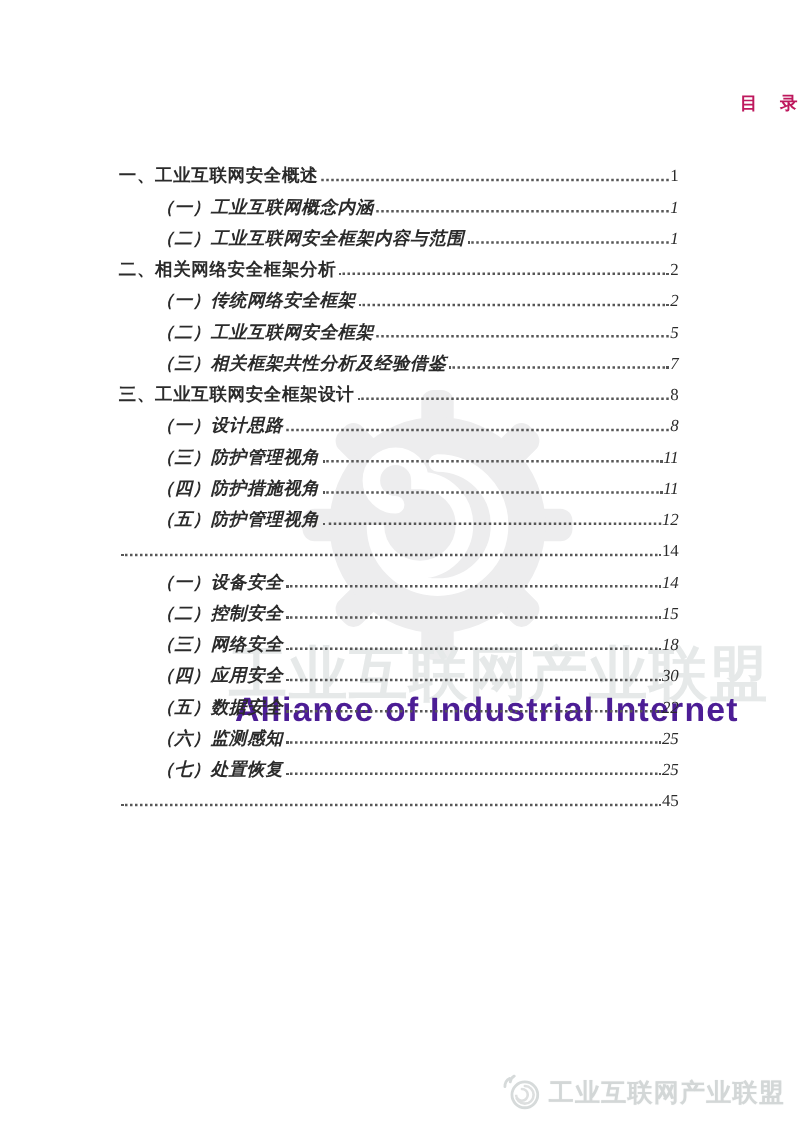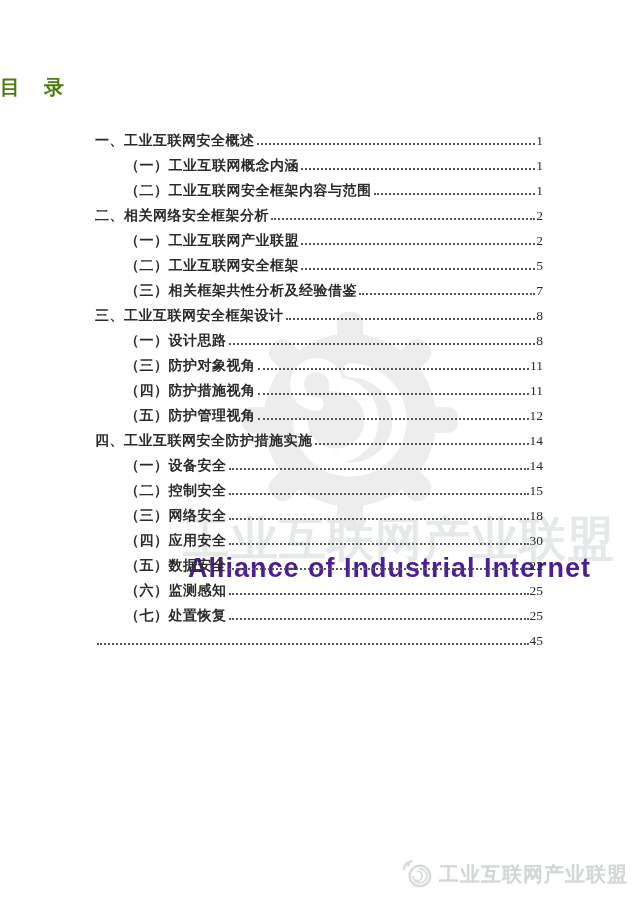--- a/index.html
+++ b/index.html
@@ -24,36 +24,36 @@
   .wm-en {
     position: absolute; left: 188px; top: 553px;
     font-family: "Liberation Sans", "DejaVu Sans", sans-serif;
     font-weight: bold; font-size: 27px; letter-spacing: 1px;
     color: #4c1d95; white-space: nowrap;
   }
 
   
   .doc-title {
     position: absolute; top: 74px; left: 0; right: 0;
-    text-align: left; z-index: 2;
-    font-size: 20px; font-weight: bold; color: #4d7c0f;
+    text-align: right; z-index: 2;
+    font-size: 14px; font-weight: bold; color: #be185d;
     letter-spacing: 2px;
   }
 
   
   .toc {
     position: absolute; left: 95px; top: 128px; width: 448px; z-index: 2;
   }
   .toc-row {
     display: flex; align-items: baseline;
     height: 25px; line-height: 25px;
     font-size: 14px; white-space: nowrap;
   }
   .toc-row.lv1 { font-weight: bold; }
-  .toc-row.lv2 { padding-left: 30px; font-weight: 600; }
+  .toc-row.lv2 { padding-left: 30px; font-weight: 600; font-style: italic; }
   .toc-label { flex: 0 0 auto; letter-spacing: 0.5px; }
   .dots {
     flex: 1 1 auto;
     border-bottom: 2px dotted #575757;
     margin: 0 1px 4px 2px;
     min-width: 10px;
   }
   .toc-page { flex: 0 0 auto; font-size: 13.5px; font-weight: normal; }
 
   
@@ -112,21 +112,21 @@
     <span class="toc-label">（二）工业互联网安全框架内容与范围</span>
     <span class="dots"></span>
     <span class="toc-page">1</span>
   </div>
       <div class="toc-row lv1">
     <span class="toc-label">二、相关网络安全框架分析</span>
     <span class="dots"></span>
     <span class="toc-page">2</span>
   </div>
       <div class="toc-row lv2">
-    <span class="toc-label">（一）工业互联网产业联盟</span>
+    <span class="toc-label">（一）传统网络安全框架</span>
     <span class="dots"></span>
     <span class="toc-page">2</span>
   </div>
       <div class="toc-row lv2">
     <span class="toc-label">（二）工业互联网安全框架</span>
     <span class="dots"></span>
     <span class="toc-page">5</span>
   </div>
       <div class="toc-row lv2">
     <span class="toc-label">（三）相关框架共性分析及经验借鉴</span>
@@ -137,36 +137,35 @@
     <span class="toc-label">三、工业互联网安全框架设计</span>
     <span class="dots"></span>
     <span class="toc-page">8</span>
   </div>
       <div class="toc-row lv2">
     <span class="toc-label">（一）设计思路</span>
     <span class="dots"></span>
     <span class="toc-page">8</span>
   </div>
       <div class="toc-row lv2">
-    <span class="toc-label">（三）防护对象视角</span>
+    <span class="toc-label">（三）防护管理视角</span>
     <span class="dots"></span>
     <span class="toc-page">11</span>
   </div>
       <div class="toc-row lv2">
     <span class="toc-label">（四）防护措施视角</span>
     <span class="dots"></span>
     <span class="toc-page">11</span>
   </div>
       <div class="toc-row lv2">
     <span class="toc-label">（五）防护管理视角</span>
     <span class="dots"></span>
     <span class="toc-page">12</span>
   </div>
       <div class="toc-row lv1">
-    <span class="toc-label">四、工业互联网安全防护措施实施</span>
     <span class="dots"></span>
     <span class="toc-page">14</span>
   </div>
       <div class="toc-row lv2">
     <span class="toc-label">（一）设备安全</span>
     <span class="dots"></span>
     <span class="toc-page">14</span>
   </div>
       <div class="toc-row lv2">
     <span class="toc-label">（二）控制安全</span>

